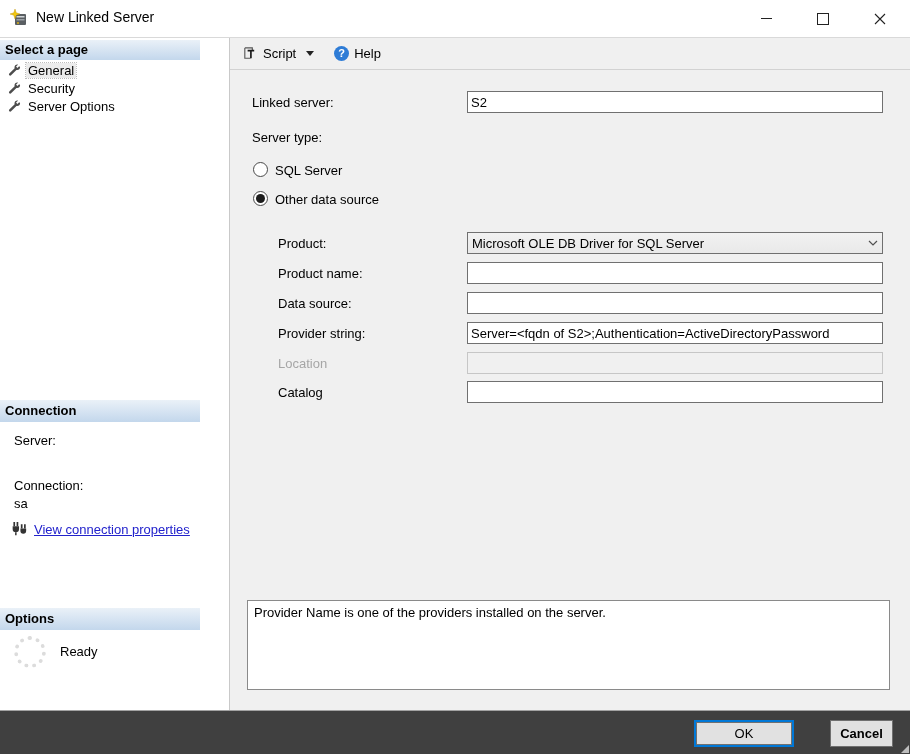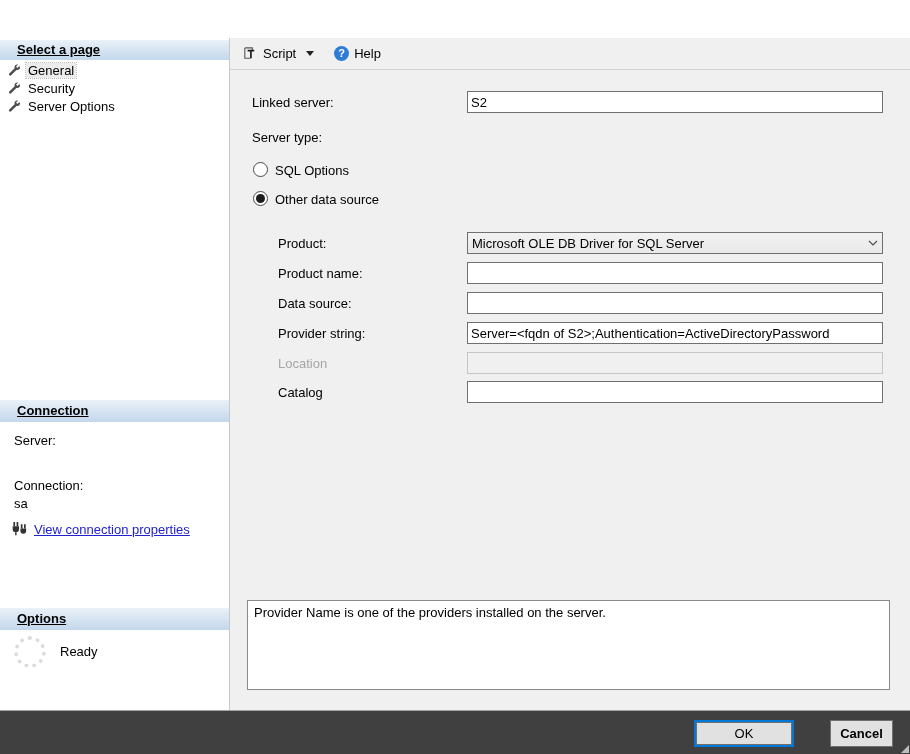--- a/index.html
+++ b/index.html
@@ -13,23 +13,23 @@
   .title-icon{position:absolute;left:10px;top:9px;width:18px;height:18px;}
   .title-text{position:absolute;left:36px;top:9px;font-size:14px;}
   .win-btn{position:absolute;top:0;width:46px;height:37px;display:flex;align-items:center;justify-content:center;}
   .btn-min{left:743px;} .btn-max{left:800px;} .btn-close{left:857px;}
   .glyph-min{display:block;width:11px;height:0;border-bottom:1px solid #222;}
   .glyph-max{display:block;width:10px;height:10px;border:1px solid #222;background:#fff;}
 
   
   .sidebar{position:absolute;left:0;top:38px;width:229px;height:672px;background:#fff;
            border-right:1px solid #c9c9c9;}
-  .section-header{position:absolute;left:0;width:229px;height:22px;
+  .section-header{position:absolute;left:0;width:200px;height:22px;
            background:linear-gradient(180deg,#eaf1f8 0%,#c3d7ec 100%);
-           font-weight:bold;line-height:22px;padding-left:17px;box-sizing:border-box;text-decoration:underline;}
+           font-weight:bold;line-height:22px;padding-left:5px;box-sizing:border-box;}
   .hdr-pages{top:2px;height:20px;line-height:20px;}
   .hdr-connection{top:362px;}
   .hdr-progress{top:570px;}
   .page-item{position:absolute;left:0;width:229px;height:18px;display:flex;align-items:center;cursor:default;}
   .page-item .wrench{margin-left:8px;width:13px;height:13px;flex:0 0 13px;}
   .page-item .lbl{margin-left:5px;padding:0 2px;}
   .item-general{top:23px;} .item-security{top:41px;} .item-server-options{top:59px;}
   .item-general .lbl{background:#ececec;outline:1px dotted #bdbdbd;}
   .side-label{position:absolute;left:14px;}
   .lbl-server{top:395px;} .lbl-connection{top:440px;} .val-connection{top:458px;}
@@ -79,20 +79,41 @@
   .btn-ok{left:694px;width:100px;border:2px solid #0078d7;box-shadow:inset 0 0 0 1px #707070;}
   .btn-cancel{left:830px;width:63px;border:1px solid #707070;font-weight:bold;}
   .resize-grip{position:absolute;right:1px;bottom:1px;width:0;height:0;
        border-left:8px solid transparent;border-bottom:8px solid #bdbdbd;}
 </style>
 </head>
 <body>
 
 <div class="window">
 
+  <div class="titlebar">
+    <svg class="title-icon" viewBox="0 0 18 18">
+      <rect x="5" y="5" width="11" height="11" rx="1" fill="#5a5f63"></rect>
+      <rect x="6.5" y="7" width="8" height="1.5" fill="#cfd4d8"></rect>
+      <rect x="6.5" y="10" width="8" height="1.5" fill="#9aa0a5"></rect>
+      <circle cx="8" cy="14" r="0.9" fill="#e8b80c"></circle>
+      <path d="M5 0 L6.2 3.8 L10 5 L6.2 6.2 L5 10 L3.8 6.2 L0 5 L3.8 3.8 Z" fill="#f2c811" stroke="#b88d00" stroke-width="0.4"></path>
+    </svg>
+    <span class="title-text">New Linked Server</span>
+    <div class="win-btn btn-min">
+        <span class="glyph-min"></span>
+      </div>
+    <div class="win-btn btn-max">
+        <span class="glyph-max"></span>
+      </div>
+    <div class="win-btn btn-close">
+      <svg width="12" height="12" viewBox="0 0 12 12">
+          <path d="M1 1 L11 11 M11 1 L1 11" stroke="#222" stroke-width="1.1"></path>
+        </svg>
+    </div>
+  </div>
 
   <div class="sidebar">
     <div class="section-header hdr-pages">Select a page</div>
 
     <div class="page-item item-general">
       <svg class="wrench" viewBox="0 0 16 16">
           <path d="M14.2 3.4c0-.3-.1-.6-.2-.9L11.6 4.9 9.9 3.2 12.3.8c-.3-.1-.6-.2-.9-.2-1.9 0-3.4 1.5-3.4 3.4 0 .4.1.8.2 1.1L1.6 11.7c-.6.6-.6 1.6 0 2.2.6.6 1.6.6 2.2 0l6.6-6.6c.3.1.7.2 1.1.2 1.9 0 3.4-1.5 3.4-3.4z" fill="#4d4d4d"></path>
         </svg>
       <span class="lbl">General</span>
     </div>
@@ -145,21 +166,21 @@
         <span>Help</span>
       </div>
     </div>
 
     <span class="flabel l-col1" style="top:57px;">Linked server:</span>
     <input class="tb-input" style="top: 53px;" type="text" value="S2">
 
     <span class="flabel l-col1" style="top:92px;">Server type:</span>
 
     <span class="radio" style="top:124px;"></span>
-    <span class="radio-lbl" style="top:125px;">SQL Options</span>
+    <span class="radio-lbl" style="top:125px;">SQL Server</span>
 
     <span class="radio checked" style="top:153px;"></span>
     <span class="radio-lbl" style="top:154px;">Other data source</span>
 
     <span class="flabel l-col2" style="top:198px;">Product:</span>
     <div class="combo" style="top:194px;">
       <span>Microsoft OLE DB Driver for SQL Server</span>
       <svg class="chev" width="10" height="6" viewBox="0 0 10 6">
           <path d="M1 1 L5 5 L9 1" fill="none" stroke="#505050" stroke-width="1.2"></path>
         </svg>

